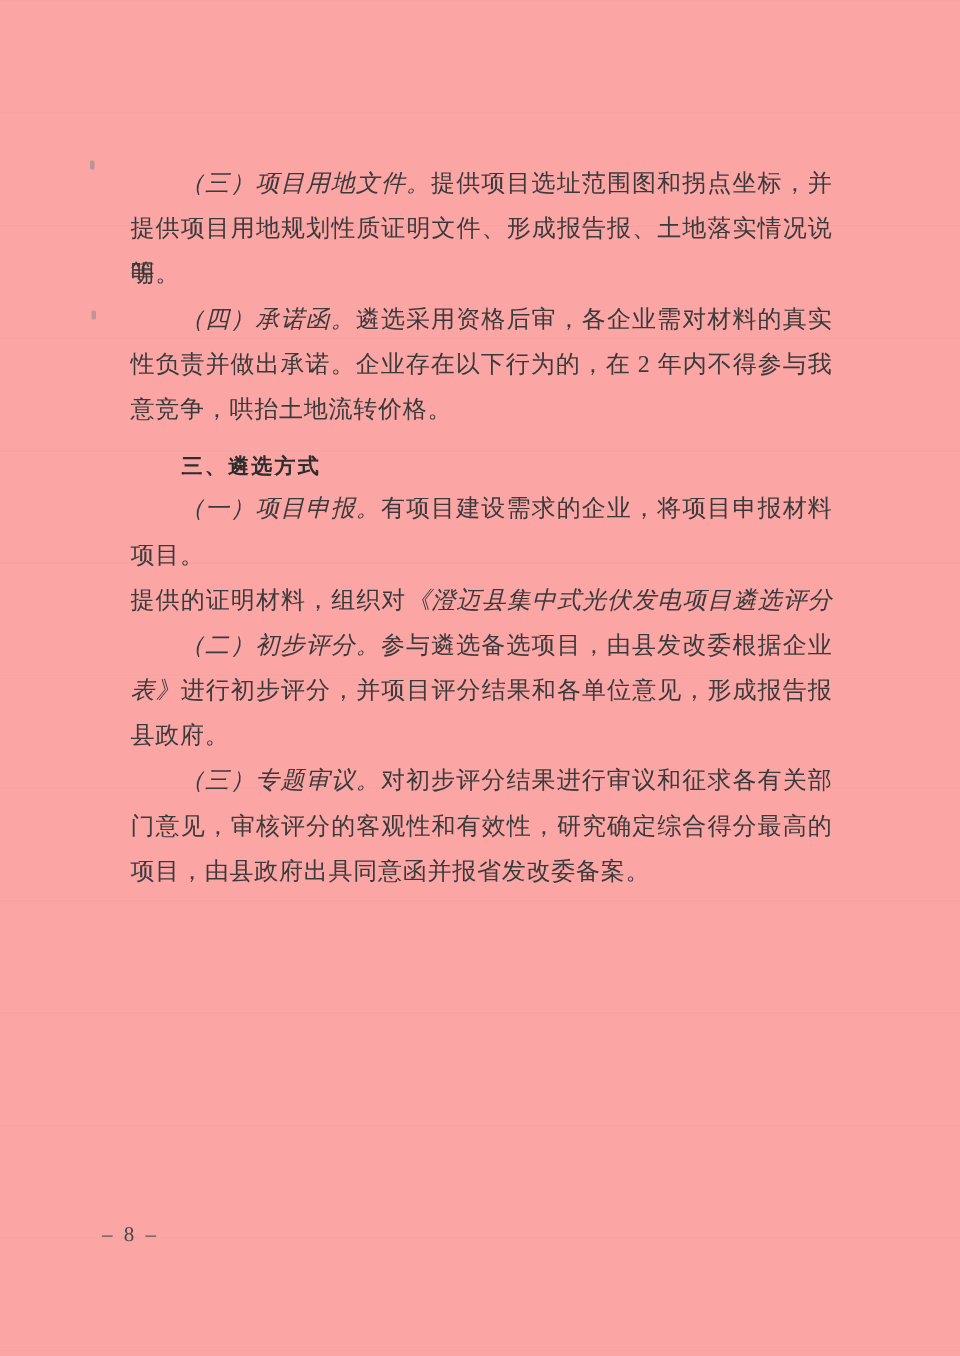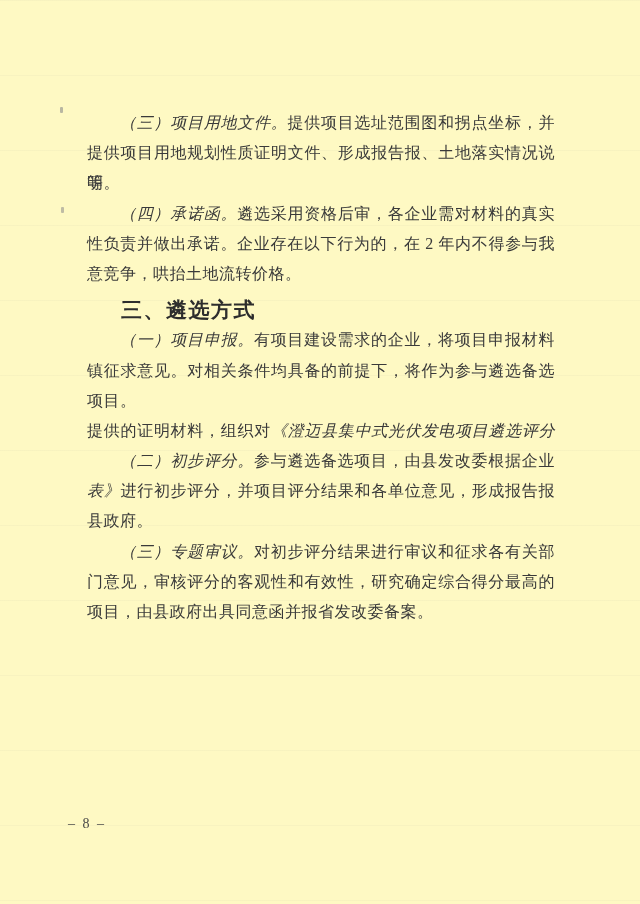--- a/index.html
+++ b/index.html
@@ -1,19 +1,19 @@
 <!DOCTYPE html>
 <html><head>
 <meta charset="utf-8">
 <style>
   html,body{margin:0;padding:0;}
   body{width:640px;height:904px;background:#ffffff;}
   .page{
     position:relative;width:640px;height:904px;overflow:hidden;
-    background:#fef9c3;
+    background:#fca5a5;
     font-family:"Liberation Serif","DejaVu Serif",serif;
     color:#3a3a3a;
   }
   .scan-bands{
     position:absolute;inset:0;pointer-events:none;
     background:repeating-linear-gradient(180deg,
       rgba(130,130,130,0.05) 0px, rgba(130,130,130,0.05) 1px,
       transparent 1px, transparent 75px);
   }
   .speck{position:absolute;background:#8b8b8b;border-radius:1px;}
@@ -25,21 +25,21 @@
     letter-spacing:0.5px;white-space:normal;
   }
   .full{text-align:justify;text-align-last:justify;}
   .endl{text-align:left;text-align-last:left;}
   .indent{padding-left:33px;}
   .kai{font-style:italic;}
   .heading{padding-left:34px;margin-top:6px;}
   .heading .heading-text{
     font-family:Liberation Sans, sans-serif;
     font-weight:700;font-style:normal;color:#2d2d2d;
-    font-size:21px;letter-spacing:1.5px;
+    font-size:14px;letter-spacing:1.5px;
   }
   .page-number{
     position:absolute;left:68px;top:816px;
     font-size:14px;color:#474747;letter-spacing:2px;
   }
 </style>
 </head>
 <body>
 
 <div class="page">
@@ -60,21 +60,20 @@
     <div class="line full"><span>性负责并做出承诺。企业存在以下行为的，在 2 年内不得参与我</span></div>
 
 
     <div class="line endl"><span>意竞争，哄抬土地流转价格。</span></div>
 
     <div class="line heading"><span class="heading-text">三、遴选方式</span></div>
 
     <div class="line full indent"><span class="kai">（一）项目申报。</span><span>有项目建设需求的企业，将项目申报材料</span></div>
 
 
-    <div class="line full"><span>镇征求意见。对相关条件均具备的前提下，将作为参与遴选备选</span></div>
 
     <div class="line endl"><span>项目。</span></div>
 
     <div class="line full"><span>提供的证明材料，组织对</span><span class="kai">《澄迈县集中式光伏发电项目遴选评分</span></div>
 
     <div class="line full indent"><span class="kai">（二）初步评分。</span><span>参与遴选备选项目，由县发改委根据企业</span></div>
 
     <div class="line full"><span class="kai">表》</span><span>进行初步评分，并项目评分结果和各单位意见，形成报告报</span></div>
 
     <div class="line endl"><span>县政府。</span></div>

